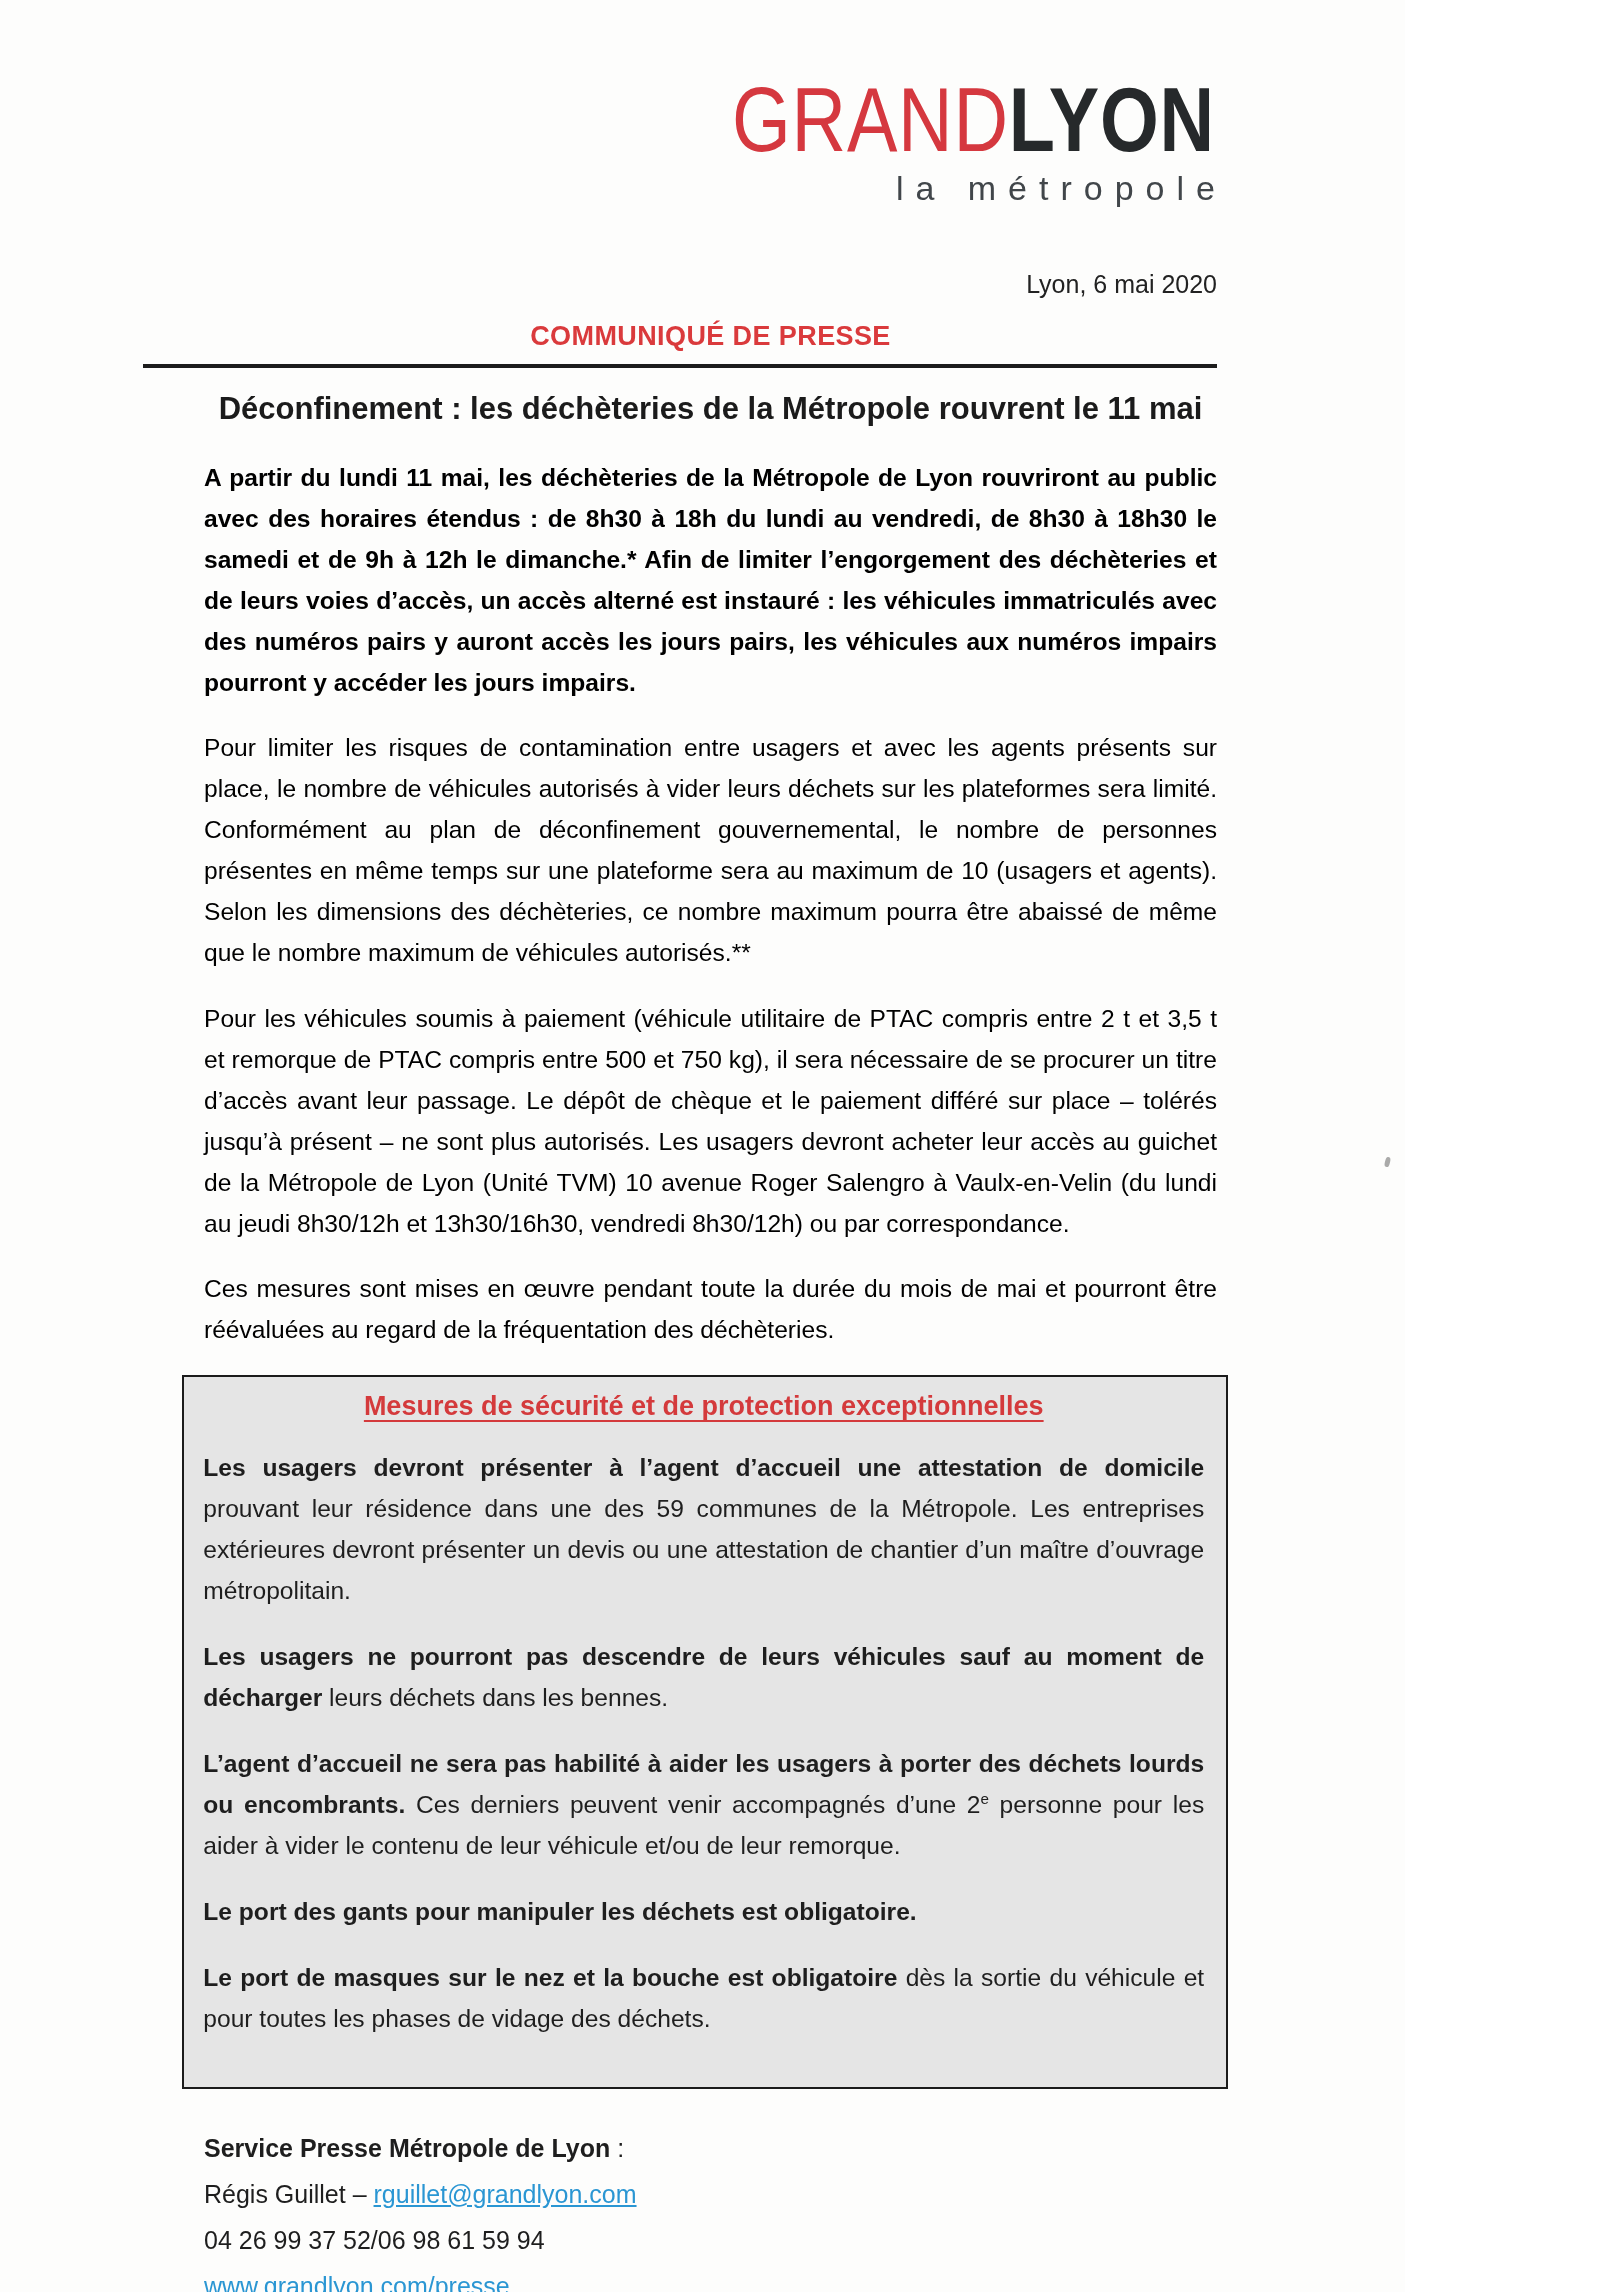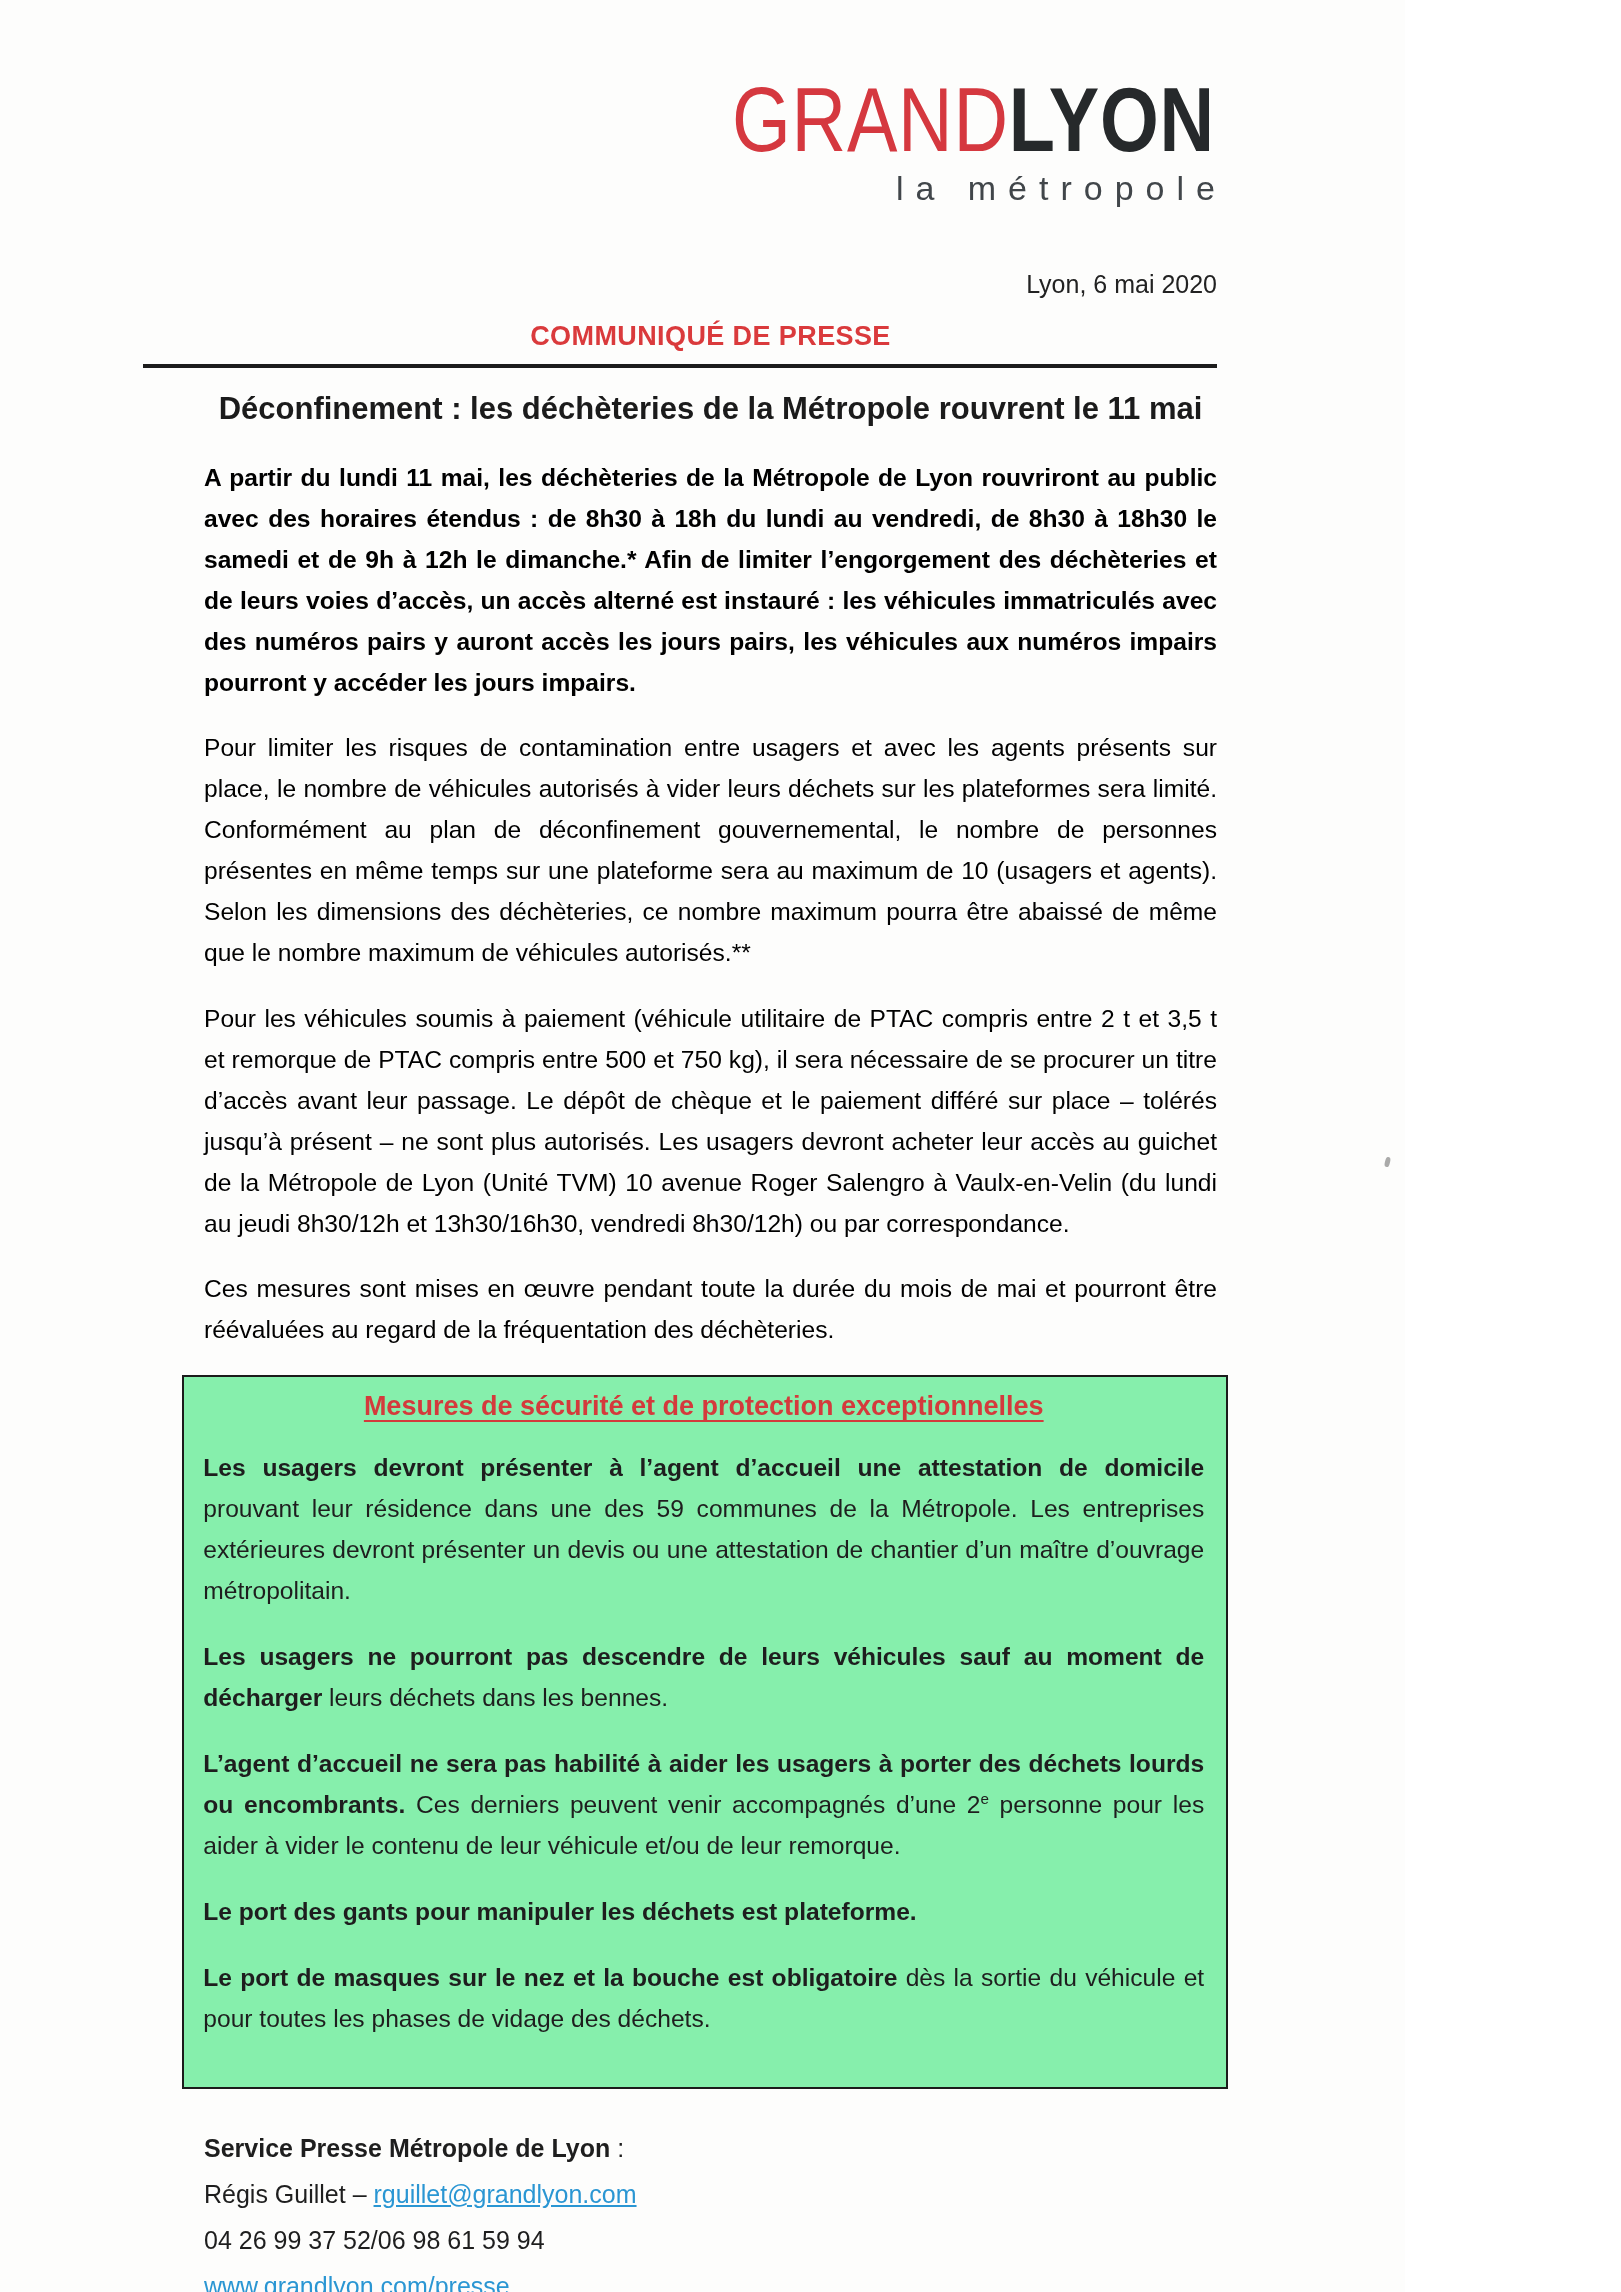--- a/index.html
+++ b/index.html
@@ -65,21 +65,21 @@
     text-align: justify;
     color: #000000;
   }
   .para.lead { margin-top: 30px; font-weight: bold; }
 
   
   .measures-box {
     margin: 16px -10.7px 0 -22.4px;
     border: 2.7px solid #1b1b1b;
     padding: 14.3px 21.5px 23px 19.7px;
-    background: #86efac;
+    background: #e5e5e5;
   }
   .box-heading {
     text-align: center;
     color: #d43a3c;
     font-weight: bold;
     font-size: 27px;
     text-decoration: underline;
     text-underline-offset: 4.5px;
   }
   .box-para {
@@ -143,21 +143,21 @@
 
     <div class="measures-box">
       <div class="box-heading">Mesures de sécurité et de protection exceptionnelles</div>
 
       <p class="box-para"><span class="bold">Les usagers devront présenter à l’agent d’accueil une attestation de domicile</span><span> prouvant leur résidence dans une des 59 communes de la Métropole. Les entreprises extérieures devront présenter un devis ou une attestation de chantier d’un maître d’ouvrage métropolitain.</span></p>
 
       <p class="box-para"><span class="bold">Les usagers ne pourront pas descendre de leurs véhicules sauf au moment de décharger</span><span> leurs déchets dans les bennes.</span></p>
 
       <p class="box-para"><span class="bold">L’agent d’accueil ne sera pas habilité à aider les usagers à porter des déchets lourds ou encombrants.</span><span> Ces derniers peuvent venir accompagnés d’une 2</span><sup class="e">e</sup><span> personne pour les aider à vider le contenu de leur véhicule et/ou de leur remorque.</span></p>
 
-      <p class="box-para"><span class="bold">Le port des gants pour manipuler les déchets est plateforme.</span></p>
+      <p class="box-para"><span class="bold">Le port des gants pour manipuler les déchets est obligatoire.</span></p>
 
       <p class="box-para"><span class="bold">Le port de masques sur le nez et la bouche est obligatoire</span><span> dès la sortie du véhicule et pour toutes les phases de vidage des déchets.</span></p>
 
     </div>
 
     <div class="footer">
       <div><span class="service">Service Presse Métropole de Lyon</span><span> :</span></div>
       <div><span>Régis Guillet – </span><a class="link">rguillet@grandlyon.com</a></div>
       <div>04 26 99 37 52/06 98 61 59 94</div>
       <div><a class="link">www.grandlyon.com/presse</a></div>

